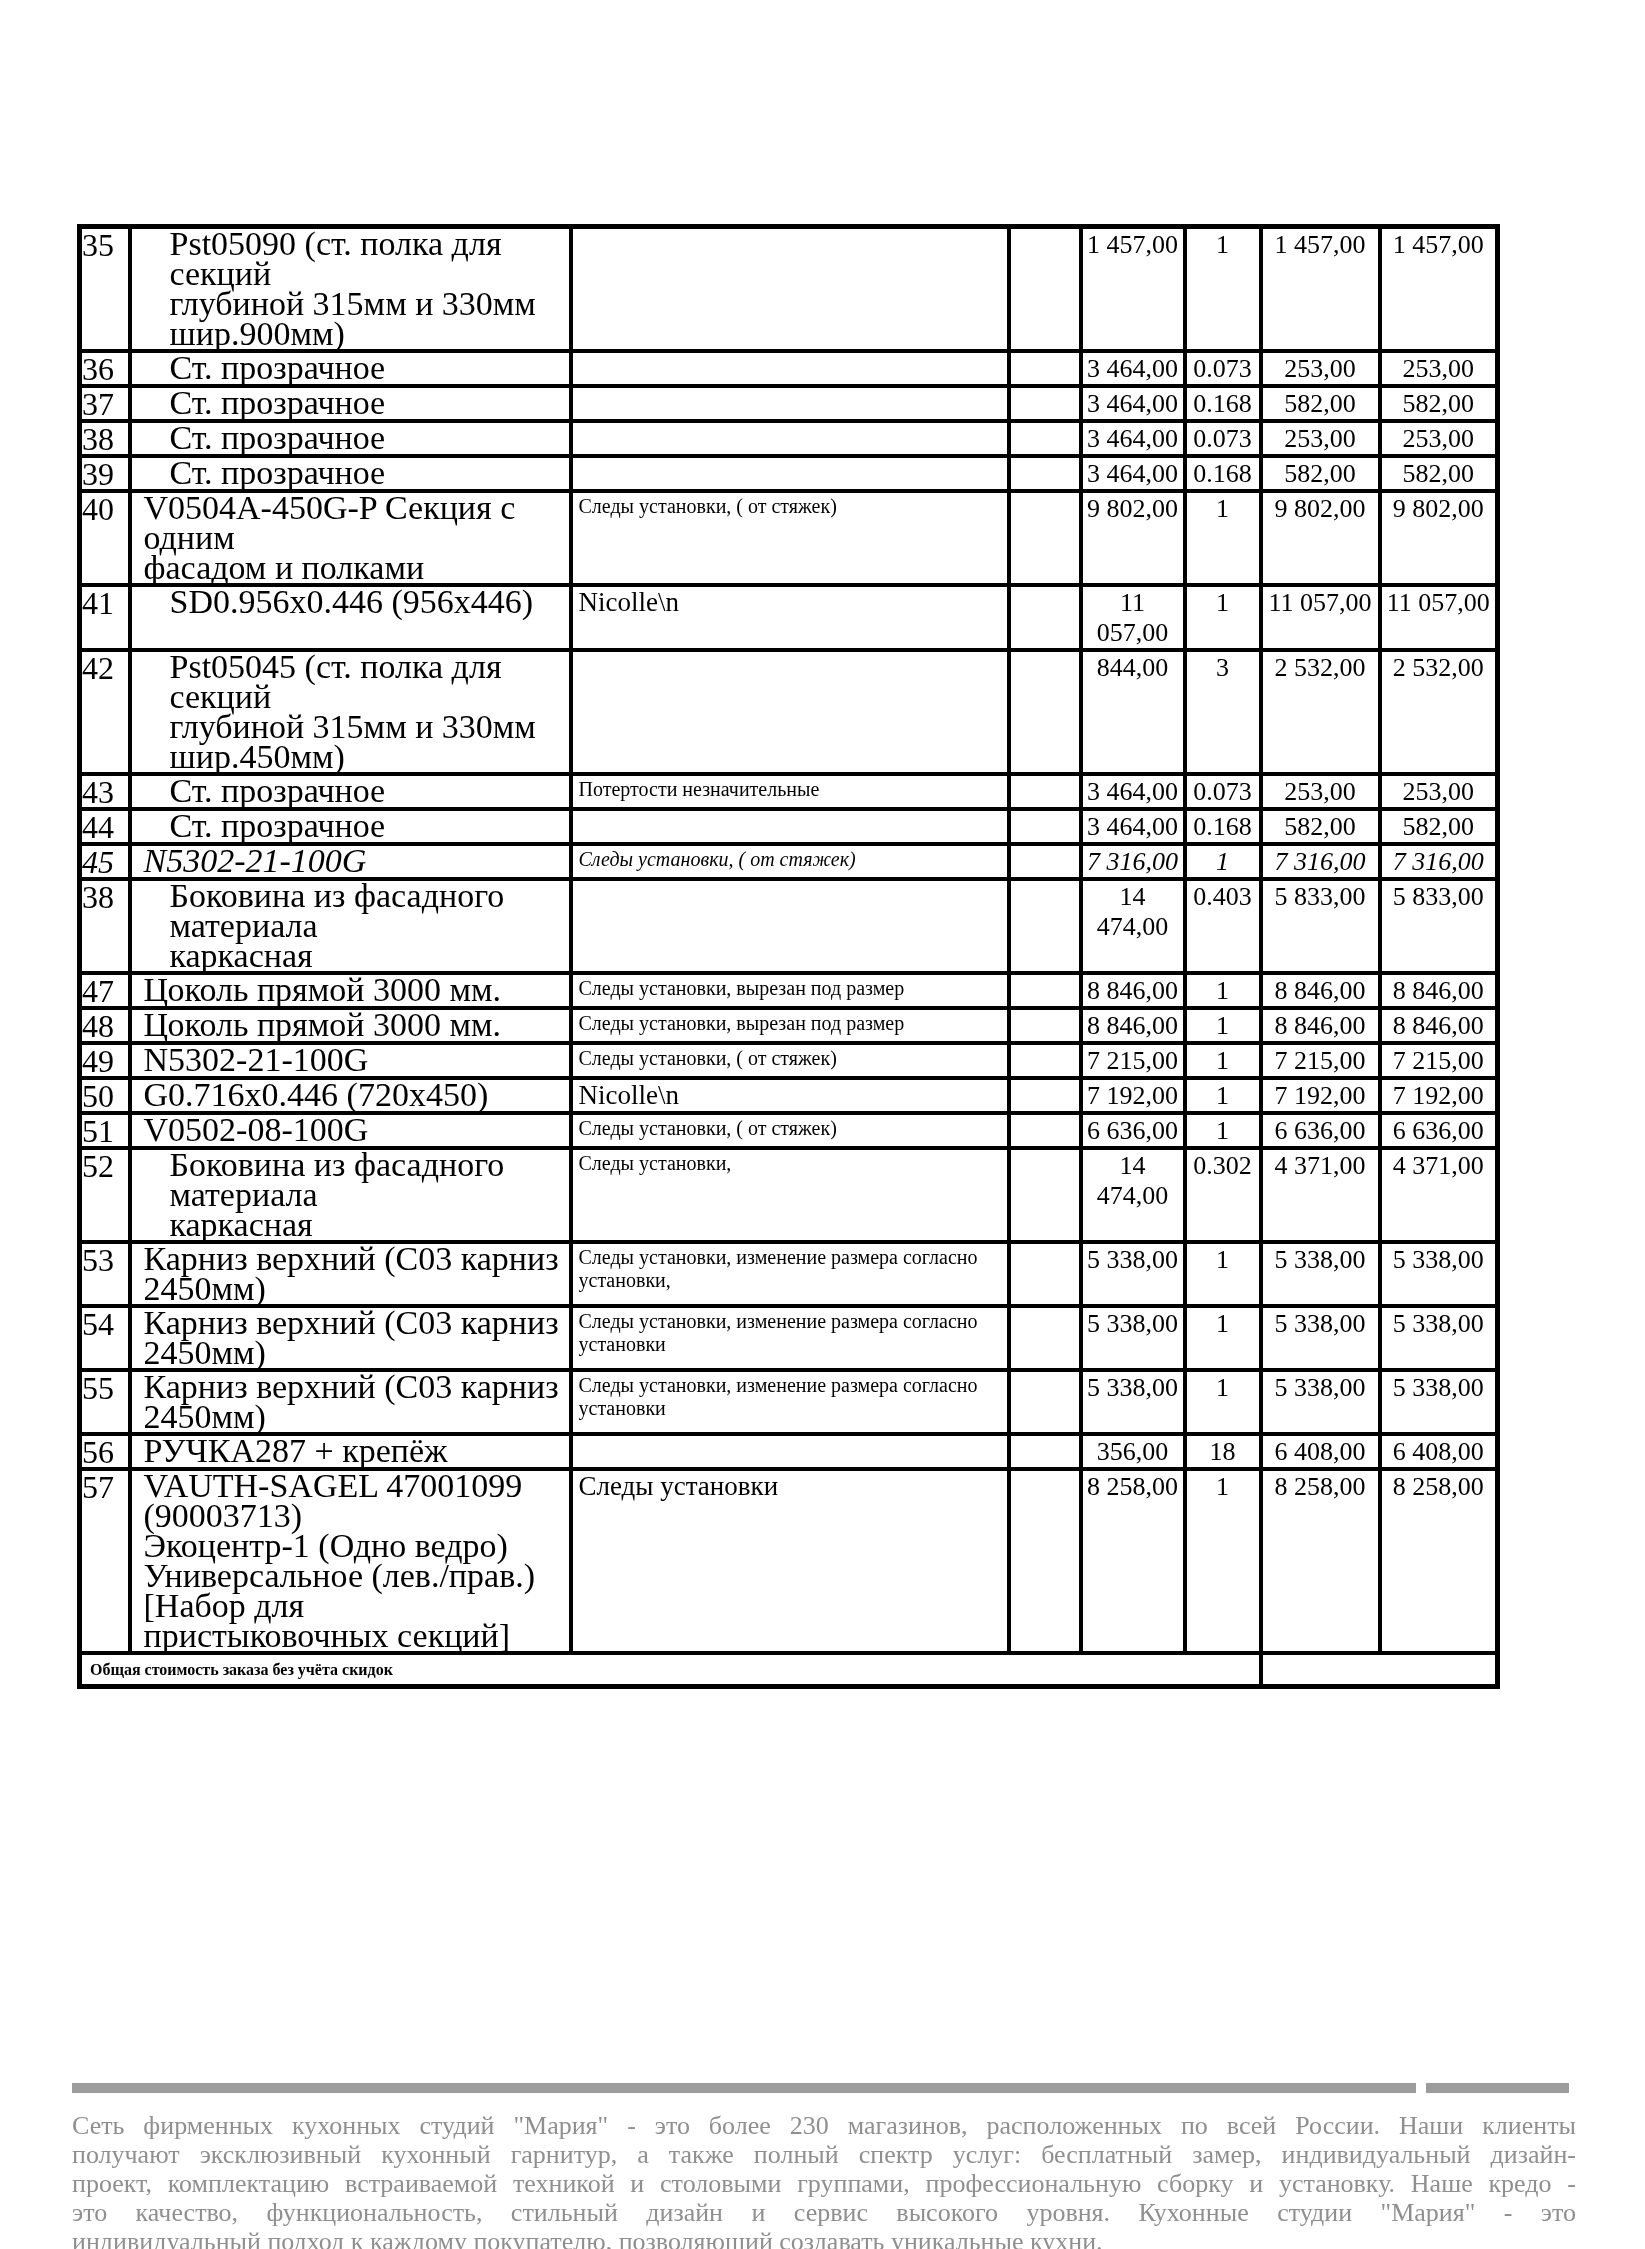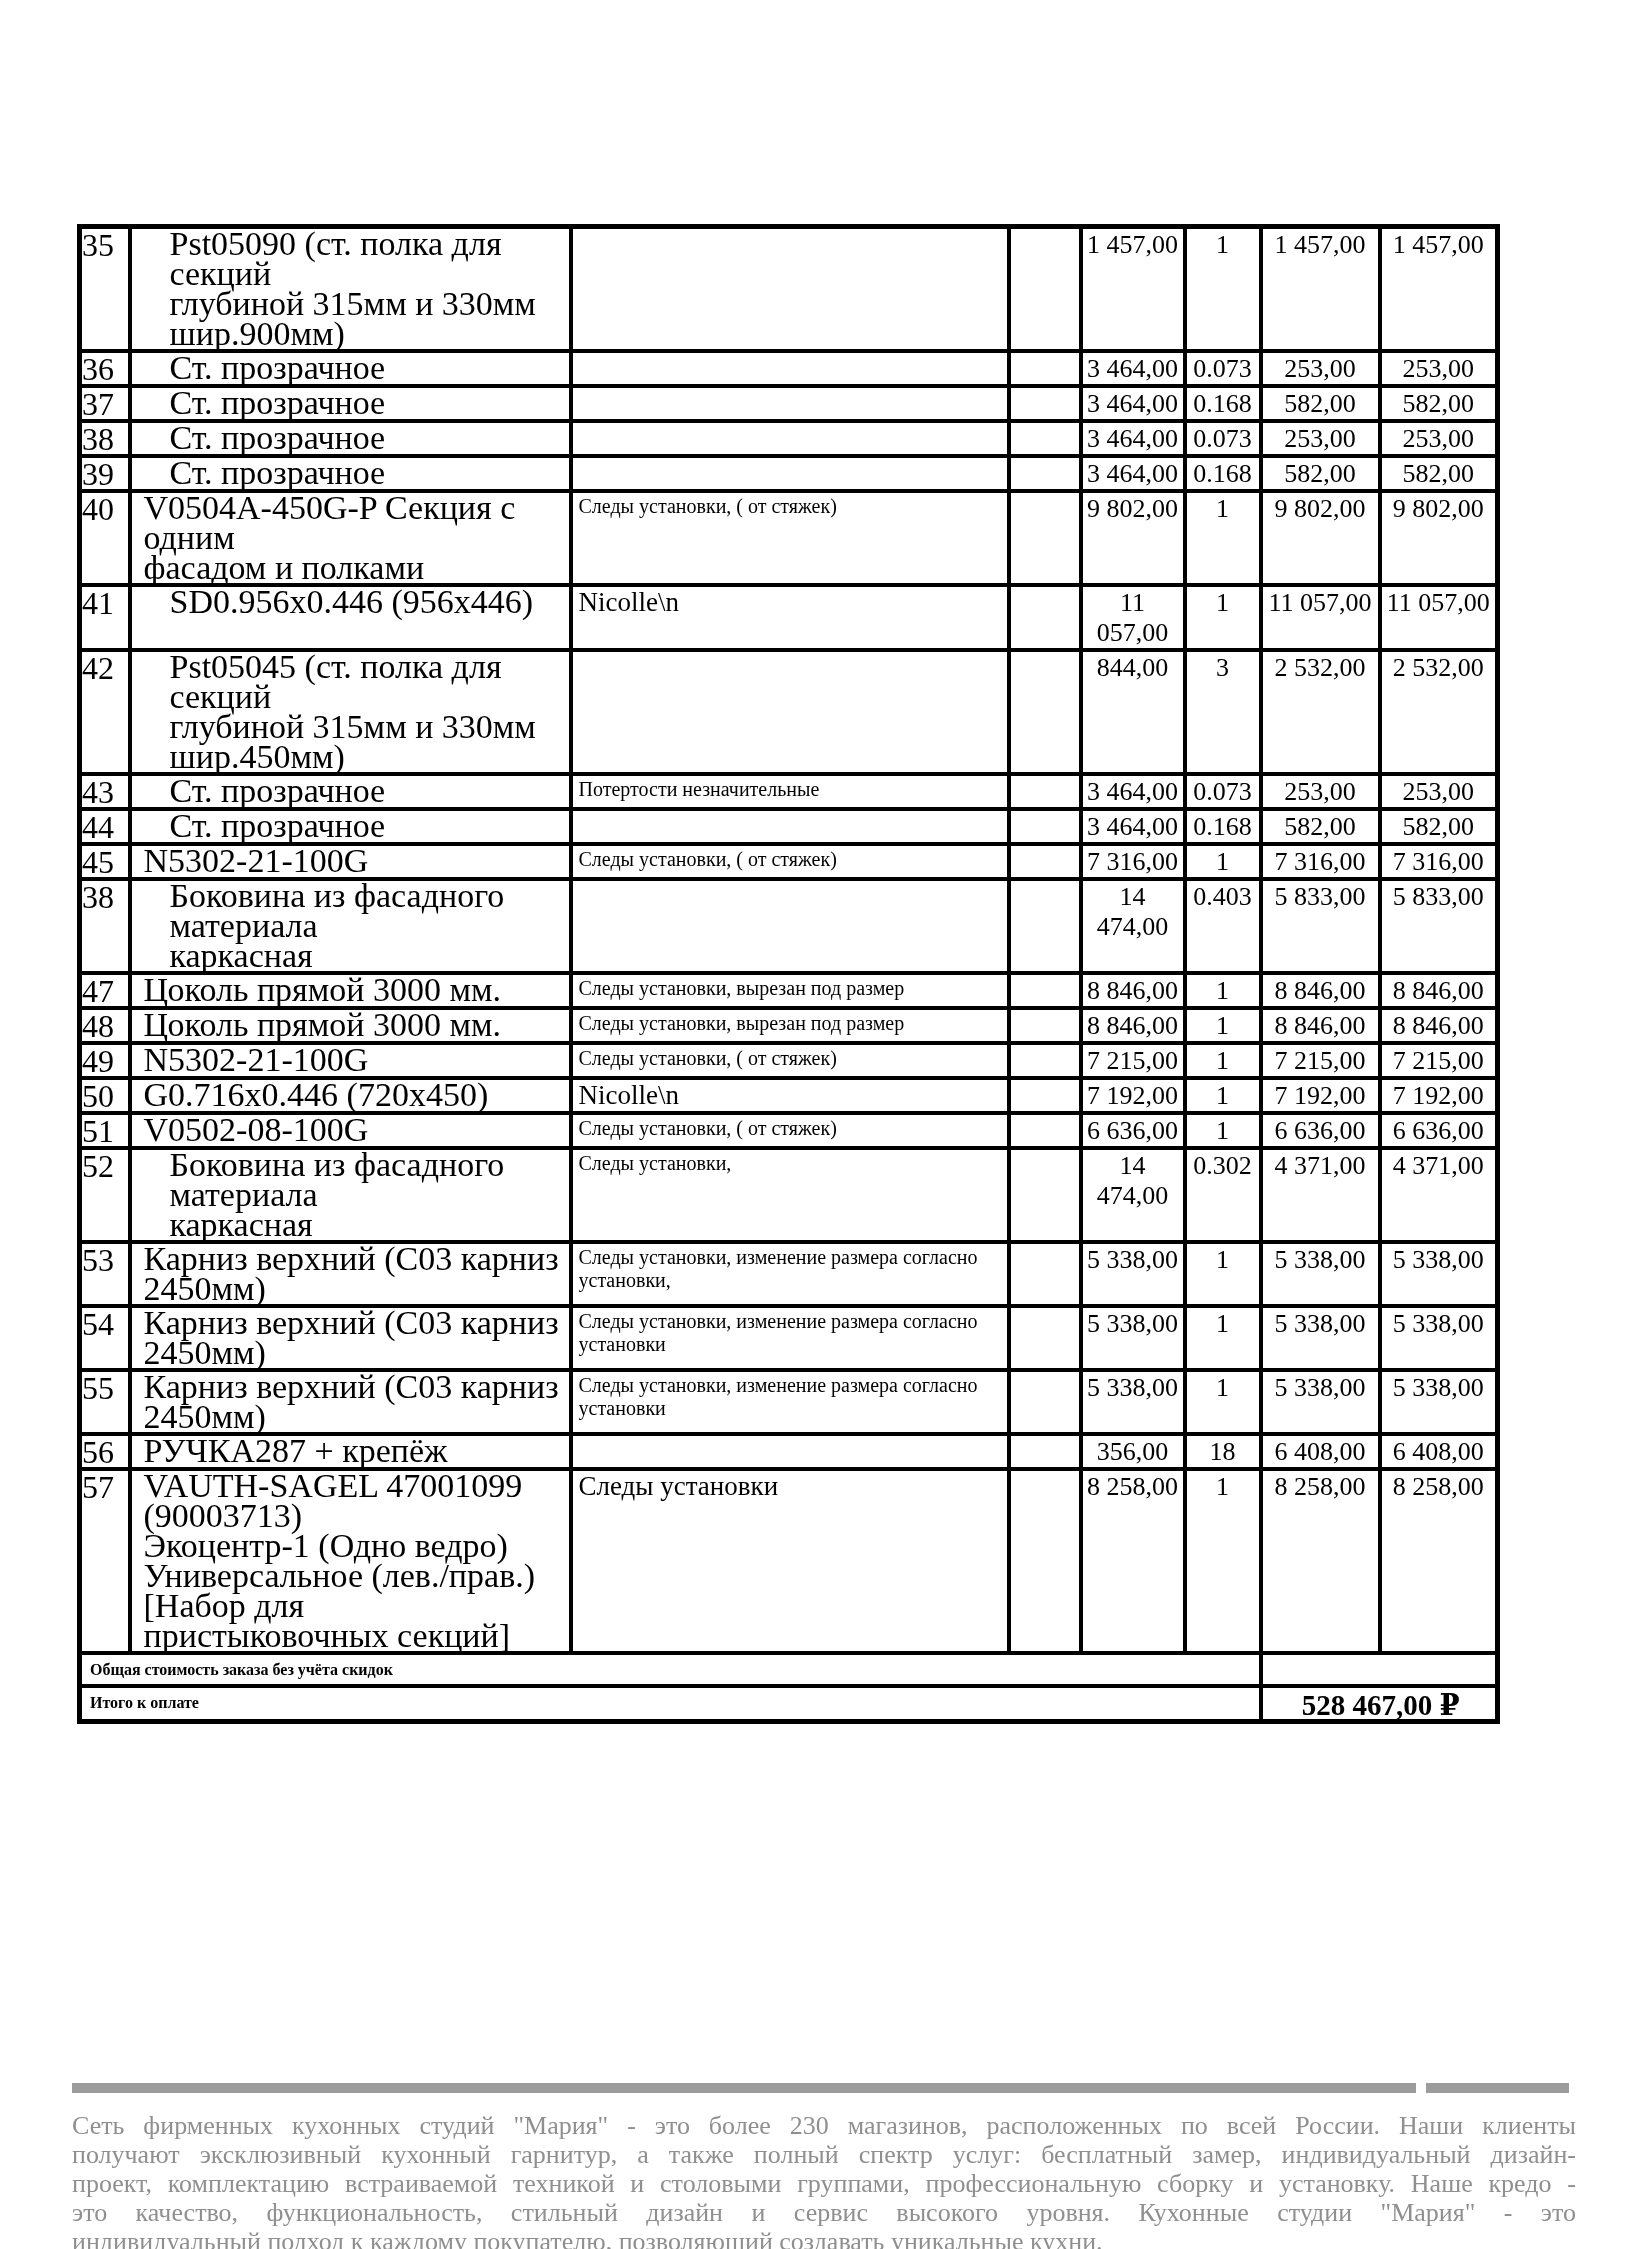--- a/index.html
+++ b/index.html
@@ -205,21 +205,21 @@
         <tr style="height: 29px;">
           <td class="c-num">44</td>
           <td class="c-name indent">Ст. прозрачное</td>
           <td class="c-note"></td>
           <td class="c-empty"></td>
           <td class="c-money">3 464,00</td>
           <td class="c-money">0.168</td>
           <td class="c-money">582,00</td>
           <td class="c-money">582,00</td>
         </tr>
-        <tr style="height: 29px;">
+        <tr style="height: 29px; font-style: italic;">
           <td class="c-num">45</td>
           <td class="c-name">N5302-21-100G</td>
           <td class="c-note">Следы установки, ( от стяжек)</td>
           <td class="c-empty"></td>
           <td class="c-money">7 316,00</td>
           <td class="c-money">1</td>
           <td class="c-money">7 316,00</td>
           <td class="c-money">7 316,00</td>
         </tr>
         <tr style="height: 57px;">
@@ -349,24 +349,20 @@
           <td class="c-money">1</td>
           <td class="c-money">8 258,00</td>
           <td class="c-money">8 258,00</td>
         </tr>
       </tbody>
     <tbody>
       <tr class="footer-row" style="height:24px">
         <td colspan="6">Общая стоимость заказа без учёта скидок</td>
         <td colspan="2" class="total-value"></td>
       </tr>
-      <tr class="footer-row" style="height:33px">
-        <td colspan="6">Итого к оплате</td>
-        <td colspan="2" class="total-value">528 467,00 ₽</td>
-      </tr>
     </tbody>
   </table>
 
   <div class="divider-bar seg1"></div>
   <div class="divider-bar seg2"></div>
 
   <div class="footer-paragraph">
       <div class="jline">Сеть фирменных кухонных студий "Мария" - это более 230 магазинов, расположенных по всей России. Наши клиенты</div>
       <div class="jline">получают эксклюзивный кухонный гарнитур, а также полный спектр услуг: бесплатный замер, индивидуальный дизайн-</div>
       <div class="jline">проект, комплектацию встраиваемой техникой и столовыми группами, профессиональную сборку и установку. Наше кредо -</div>

